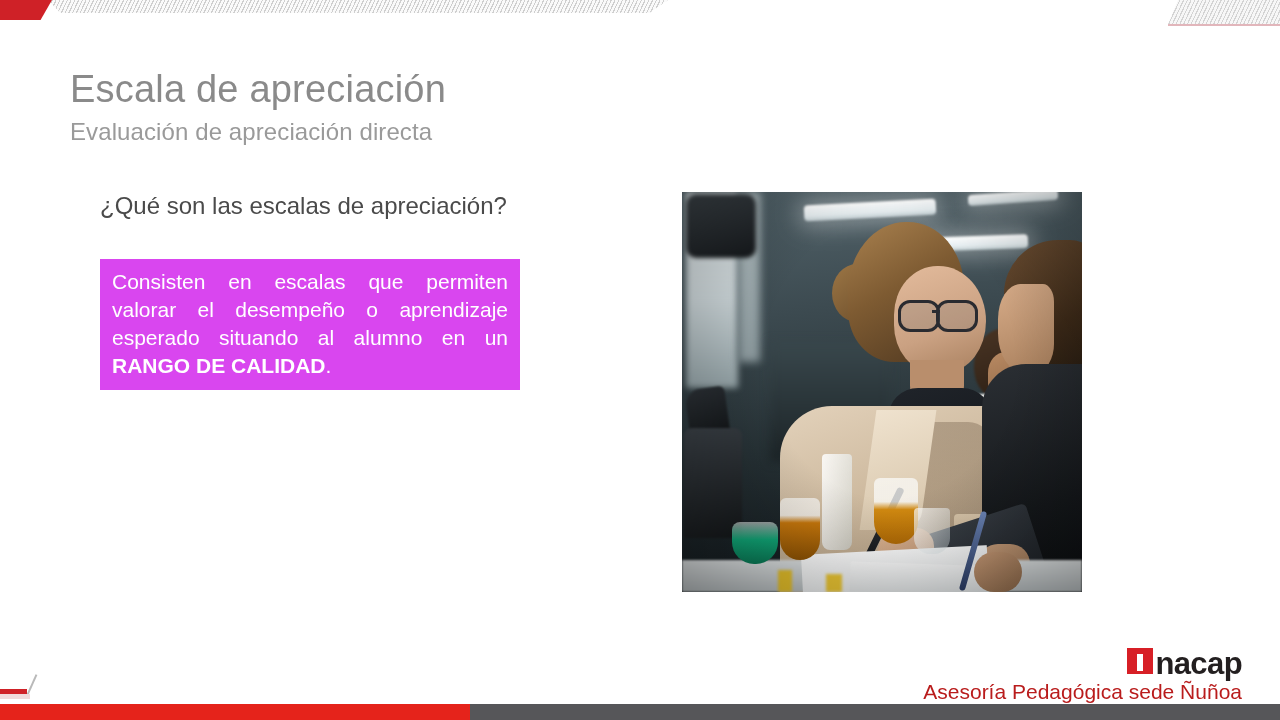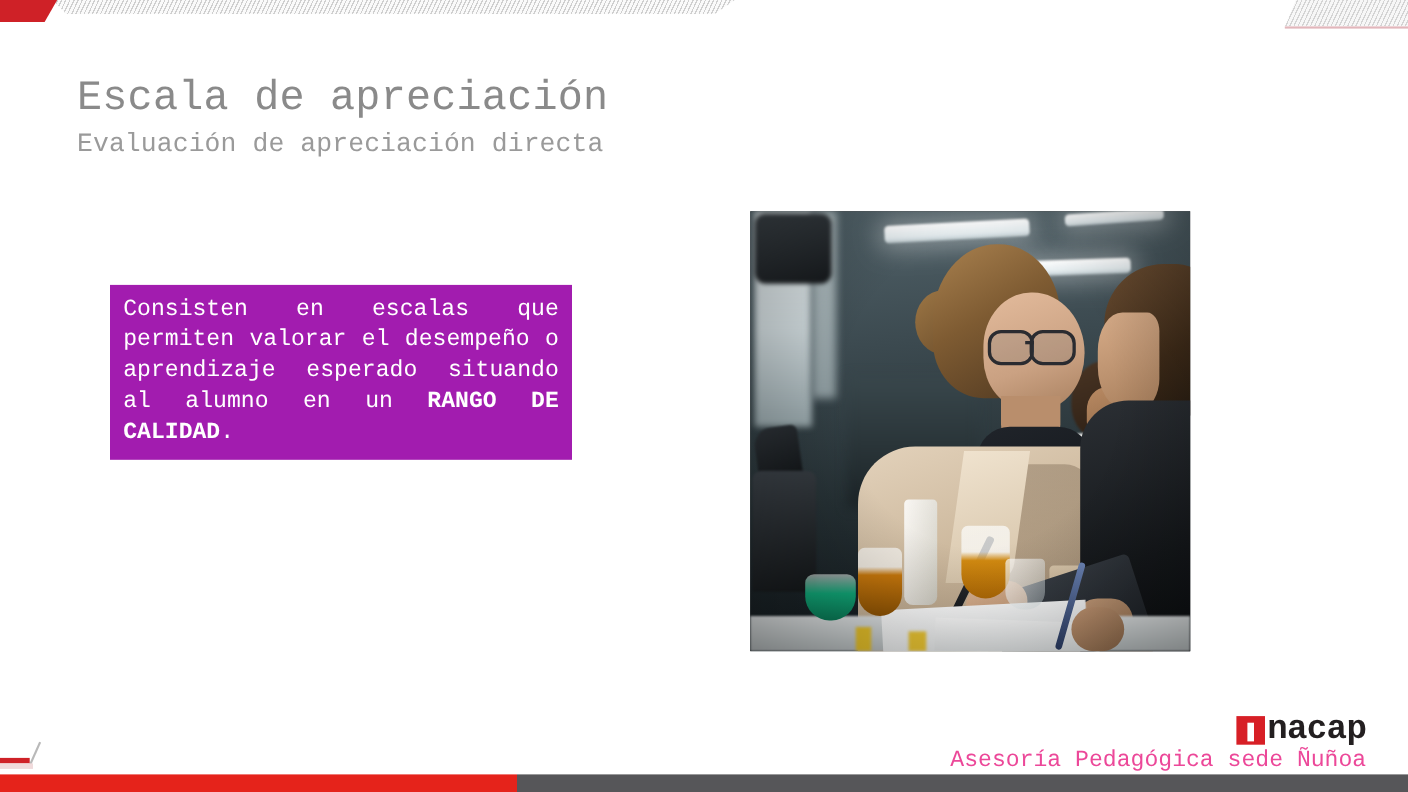--- a/index.html
+++ b/index.html
@@ -9,21 +9,20 @@
   }
   body {
     font-family: "Liberation Sans", sans-serif;
   }
   .slide {
     position: relative;
     width: 1280px;
     height: 720px;
     background: #ffffff;
     overflow: hidden;
-    font-family: Liberation Mono, monospace;
   }
 
   
   .top-stripe-band {
     position: absolute;
     left: 48px;
     top: 0;
     width: 620px;
     height: 13px;
     background-image:
@@ -95,21 +94,21 @@
     font-weight: 300;
     color: #4a4a4a;
     white-space: nowrap;
   }
 
   
   .gray-box {
     position: absolute;
     left: 100px;
     width: 420px;
-    background: #a21caf;
+    background: #d946ef;
     color: #ffffff;
     box-sizing: border-box;
     padding: 9px 12px 10px 12px;
     font-size: 21px;
     font-weight: 300;
     line-height: 1.33;
     text-align: justify;
     text-align-last: left;
     hyphens: none;
   }
@@ -373,21 +372,20 @@
     position: absolute; inset: 0;
     background: radial-gradient(ellipse at 52% 42%, rgba(0,0,0,0) 42%, rgba(0,0,0,0.34) 100%);
   }
 
   
   .logo {
     position: absolute;
     right: 38px;
     top: 648px;
     display: flex;
-    align-items: center;
   }
   .logo-mark {
     width: 26px;
     height: 26px;
     background: #d71f26;
     position: relative;
     margin-right: 2px;
   }
   .logo-mark::after {
     content: "";
@@ -404,21 +402,21 @@
     color: #231f20;
     letter-spacing: -0.6px;
     line-height: 1;
   }
   .footer-caption {
     position: absolute;
     right: 38px;
     top: 680px;
     font-size: 21px;
     font-weight: 300;
-    color: #ec4899;
+    color: #b91c1c;
     white-space: nowrap;
   }
 
   .bottom-red-bar {
     position: absolute;
     left: 0;
     top: 704px;
     width: 470px;
     height: 16px;
     background: #e5231b;
@@ -464,20 +462,21 @@
 <div class="slide">
 
   <div class="top-stripe-band"></div>
   <div class="top-red-tab"></div>
   <div class="top-right-band"></div>
   <div class="top-right-underline"></div>
 
   <div class="title">Escala de apreciación</div>
   <div class="subtitle">Evaluación de apreciación directa</div>
 
+  <div class="question">¿Qué son las escalas de apreciación?</div>
 
   <div class="gray-box" id="box-1">
     <span>Consisten en escalas que permiten valorar el desempeño o aprendizaje esperado situando al alumno en un </span><b>RANGO DE CALIDAD</b><span>.</span>
   </div>
 
 
   <div class="photo" title="Profesora con bata de laboratorio y anteojos escribiendo en un portapapeles mientras observa a estudiantes en un laboratorio con matraces y microscopios">
     <div class="photo-scene">
       <div class="bg-wall"></div>
       <div class="bg-window"></div>

